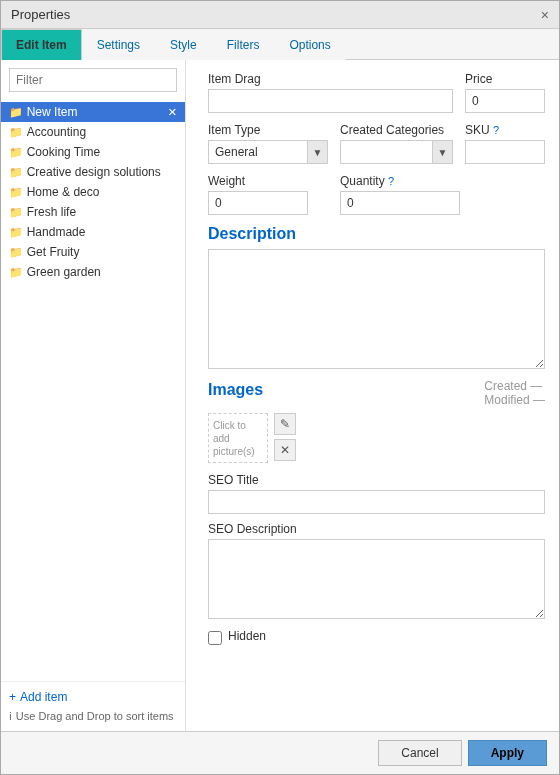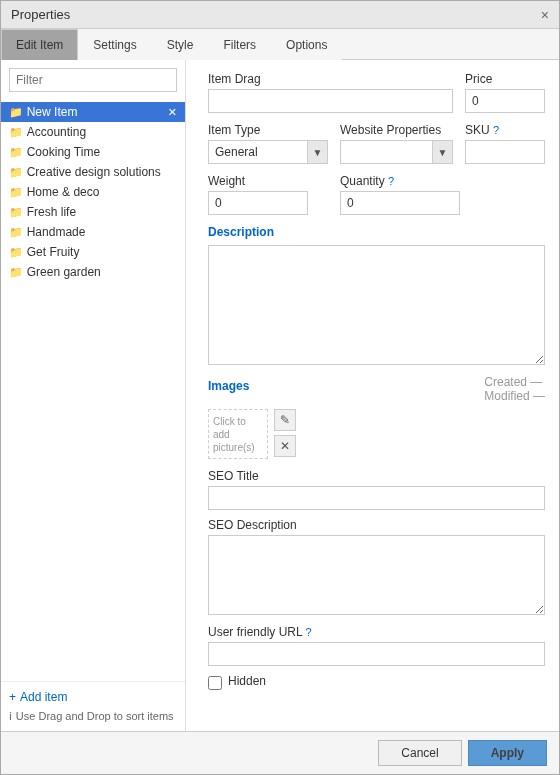--- a/index.html
+++ b/index.html
@@ -46,29 +46,29 @@
       flex-shrink: 0;
     }
 
     .tab {
       padding: 8px 14px;
       cursor: pointer;
       border: 1px solid transparent;
       border-bottom: none;
       margin-bottom: -1px;
       font-size: 12px;
-      color: #404040;
+      color: #0369a1;
       background: #f5f5f5;
     }
 
     .tab.active {
-      background: #a3a3a3;
+      background: #14b8a6;
       border-color: #ccc;
       color: #333;
-      font-weight: normal;
+      font-weight: bold;
     }
 
     .dialog-body {
       display: flex;
       flex: 1;
       overflow: hidden;
       gap: 8px;
     }
 
     
@@ -222,21 +222,21 @@
       height: 120px;
       width: 100%;
     }
 
     .seo-desc-textarea {
       height: 80px;
       width: 100%;
     }
 
     .section-label {
-      font-size: 12px;
+      font-size: 16px;
       color: #0066cc;
       font-weight: bold;
       margin-bottom: 6px;
     }
 
     .images-section {
       margin-bottom: 10px;
     }
 
     .images-header {
@@ -324,21 +324,21 @@
       border: 1px solid #bbb;
     }
 
     .btn-cancel {
       background: #f0f0f0;
       color: #333;
     }
 
     .btn-apply {
       background: #5b9bd5;
-      color: #404040;
+      color: #000000;
       border-color: #4a88c0;
       font-weight: bold;
       text-align: center;
     }
   </style>
 </head>
 <body>
 
 <div class="dialog">
 
@@ -442,21 +442,21 @@
             <select style="width:100px;">
               <option>General</option>
               <option>Category</option>
               <option>Page</option>
               <option>URL</option>
             </select>
             <div class="select-arrow">▼</div>
           </div>
         </div>
         <div class="form-group flex1">
-          <label>Website Properties</label>
+          <label>Created Categories</label>
           <div class="select-with-arrow">
             <select style="flex:1;">
               <option></option>
             </select>
             <div class="select-arrow">▼</div>
           </div>
         </div>
         <div class="form-group fixed80">
           <label>
             <span>SKU</span>
@@ -505,27 +505,20 @@
       <div class="form-group url-section">
         <label>SEO Title</label>
         <input type="text" style="width: 100%;">
       </div>
 
       <div class="form-group" style="margin-bottom:10px;">
         <label>SEO Description</label>
         <textarea class="seo-desc-textarea" style=""></textarea>
       </div>
 
-      <div class="form-group url-section">
-        <label>
-          <span>User friendly URL</span>
-          <span class="help-icon"> ?</span>
-        </label>
-        <input type="text" style="width: 100%;">
-      </div>
 
       <div class="hidden-section">
         <input type="checkbox" style="">
         <label>Hidden</label>
       </div>
 
     </div>
   </div>
 
   <div class="dialog-footer">

